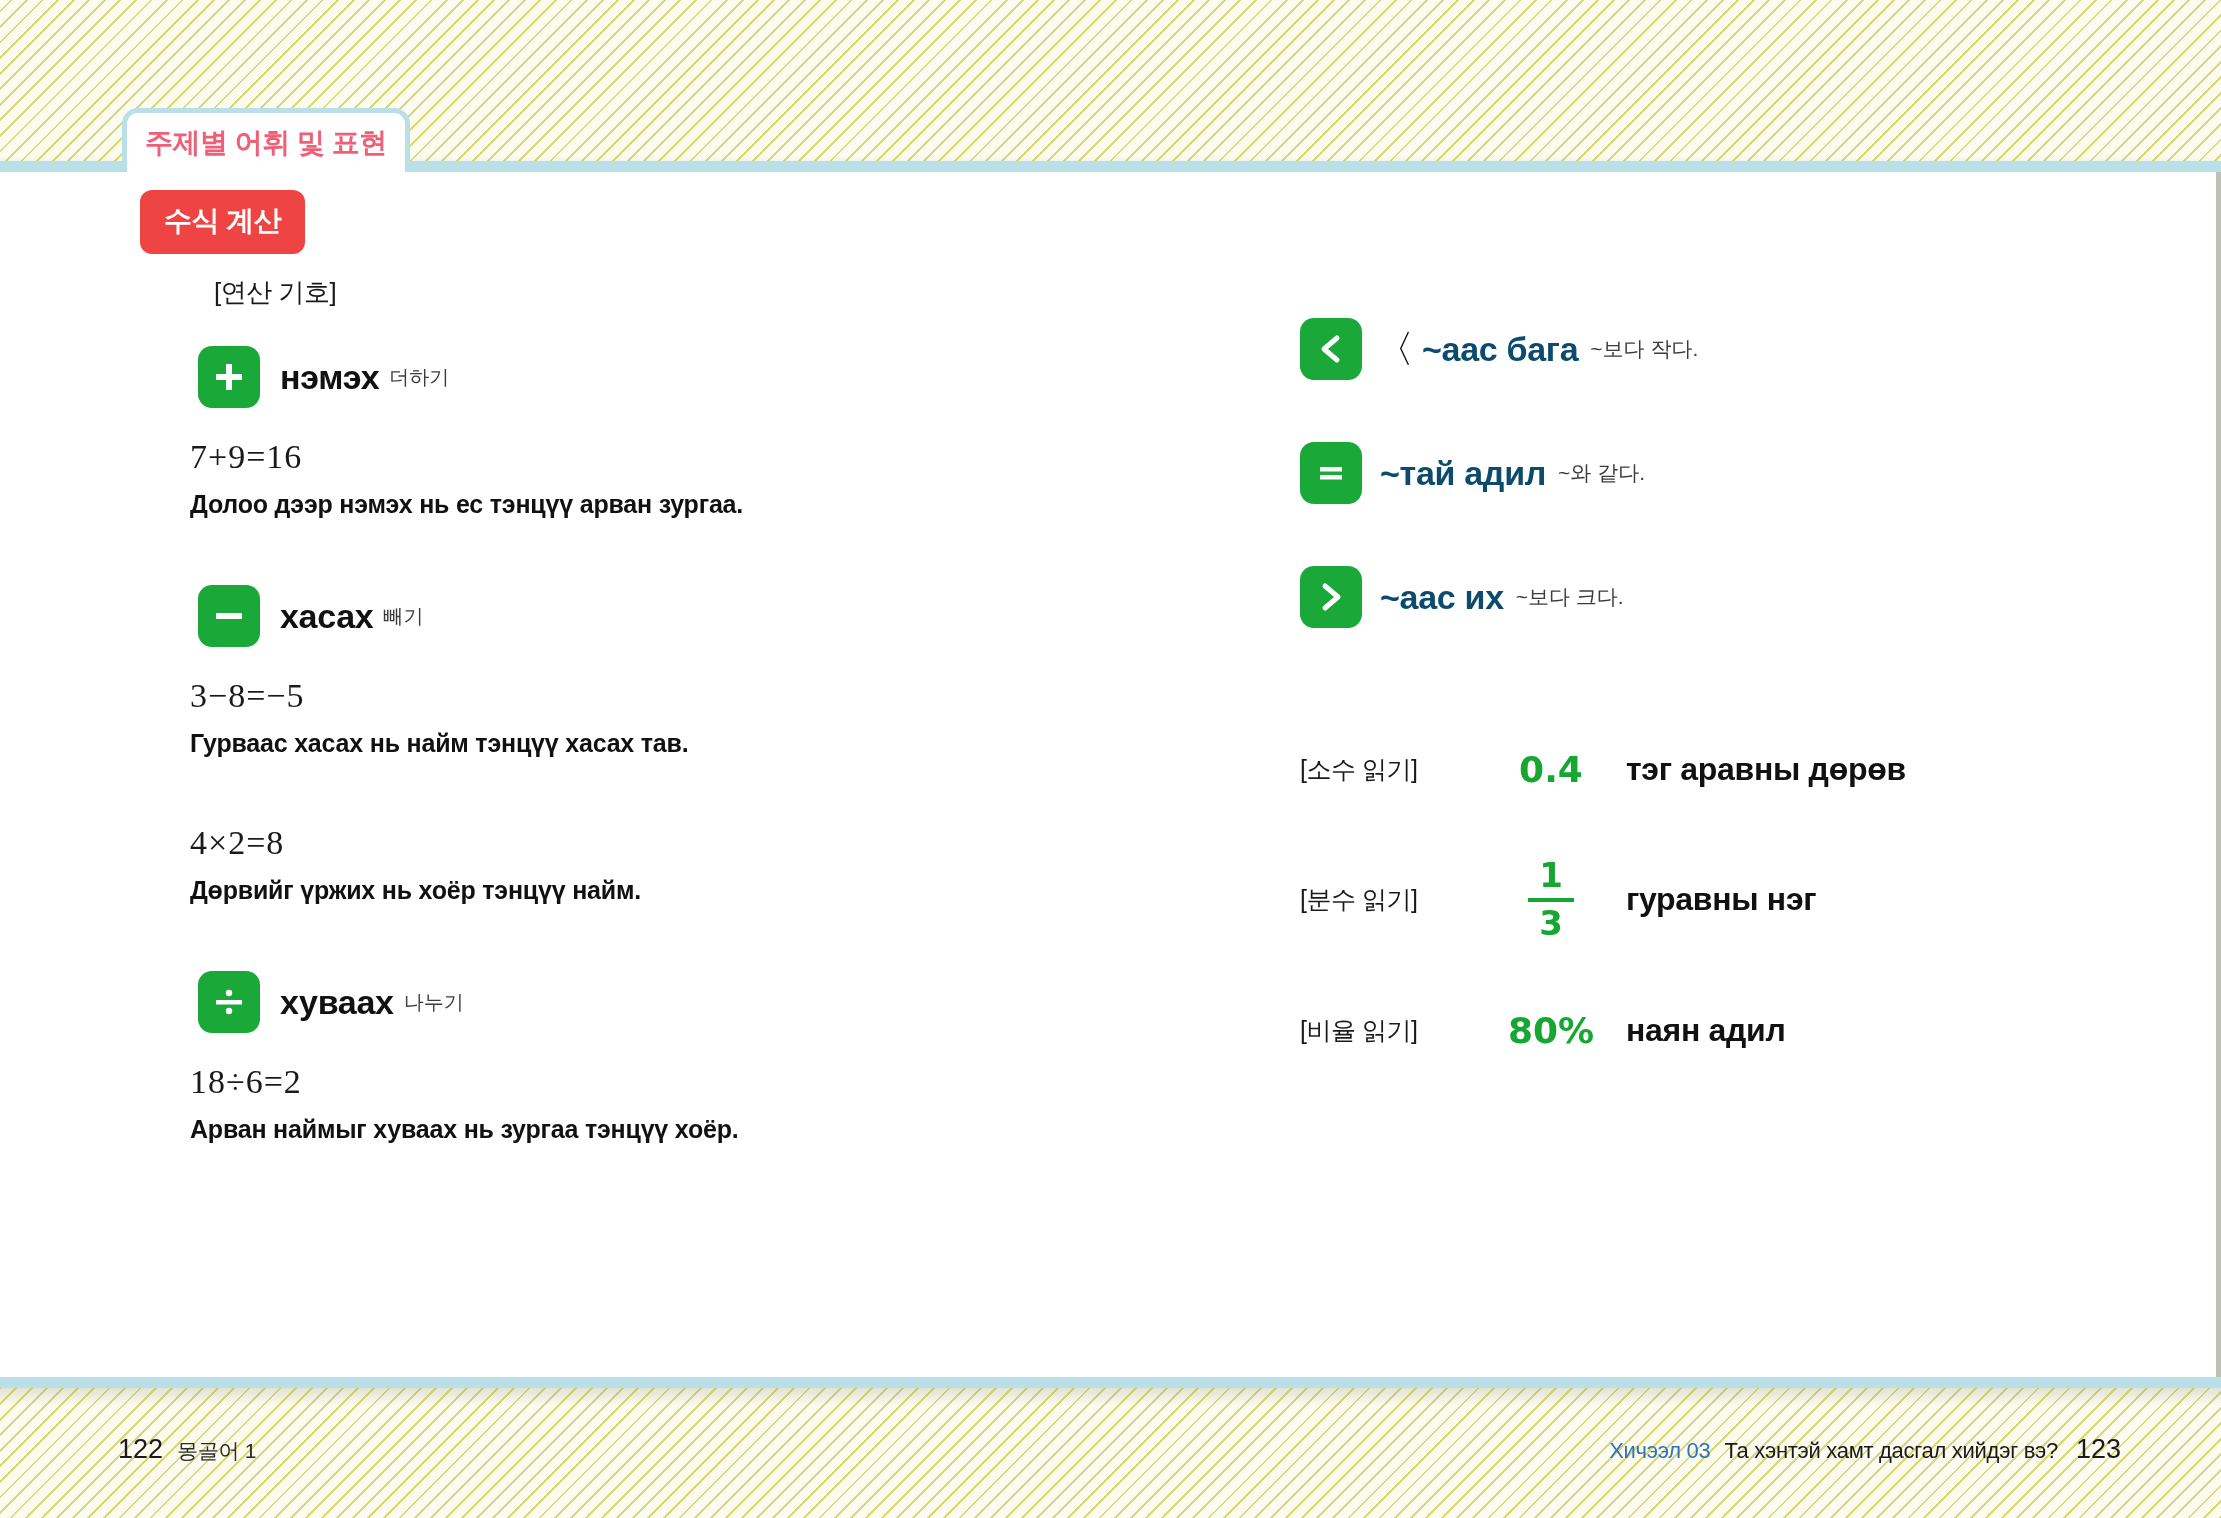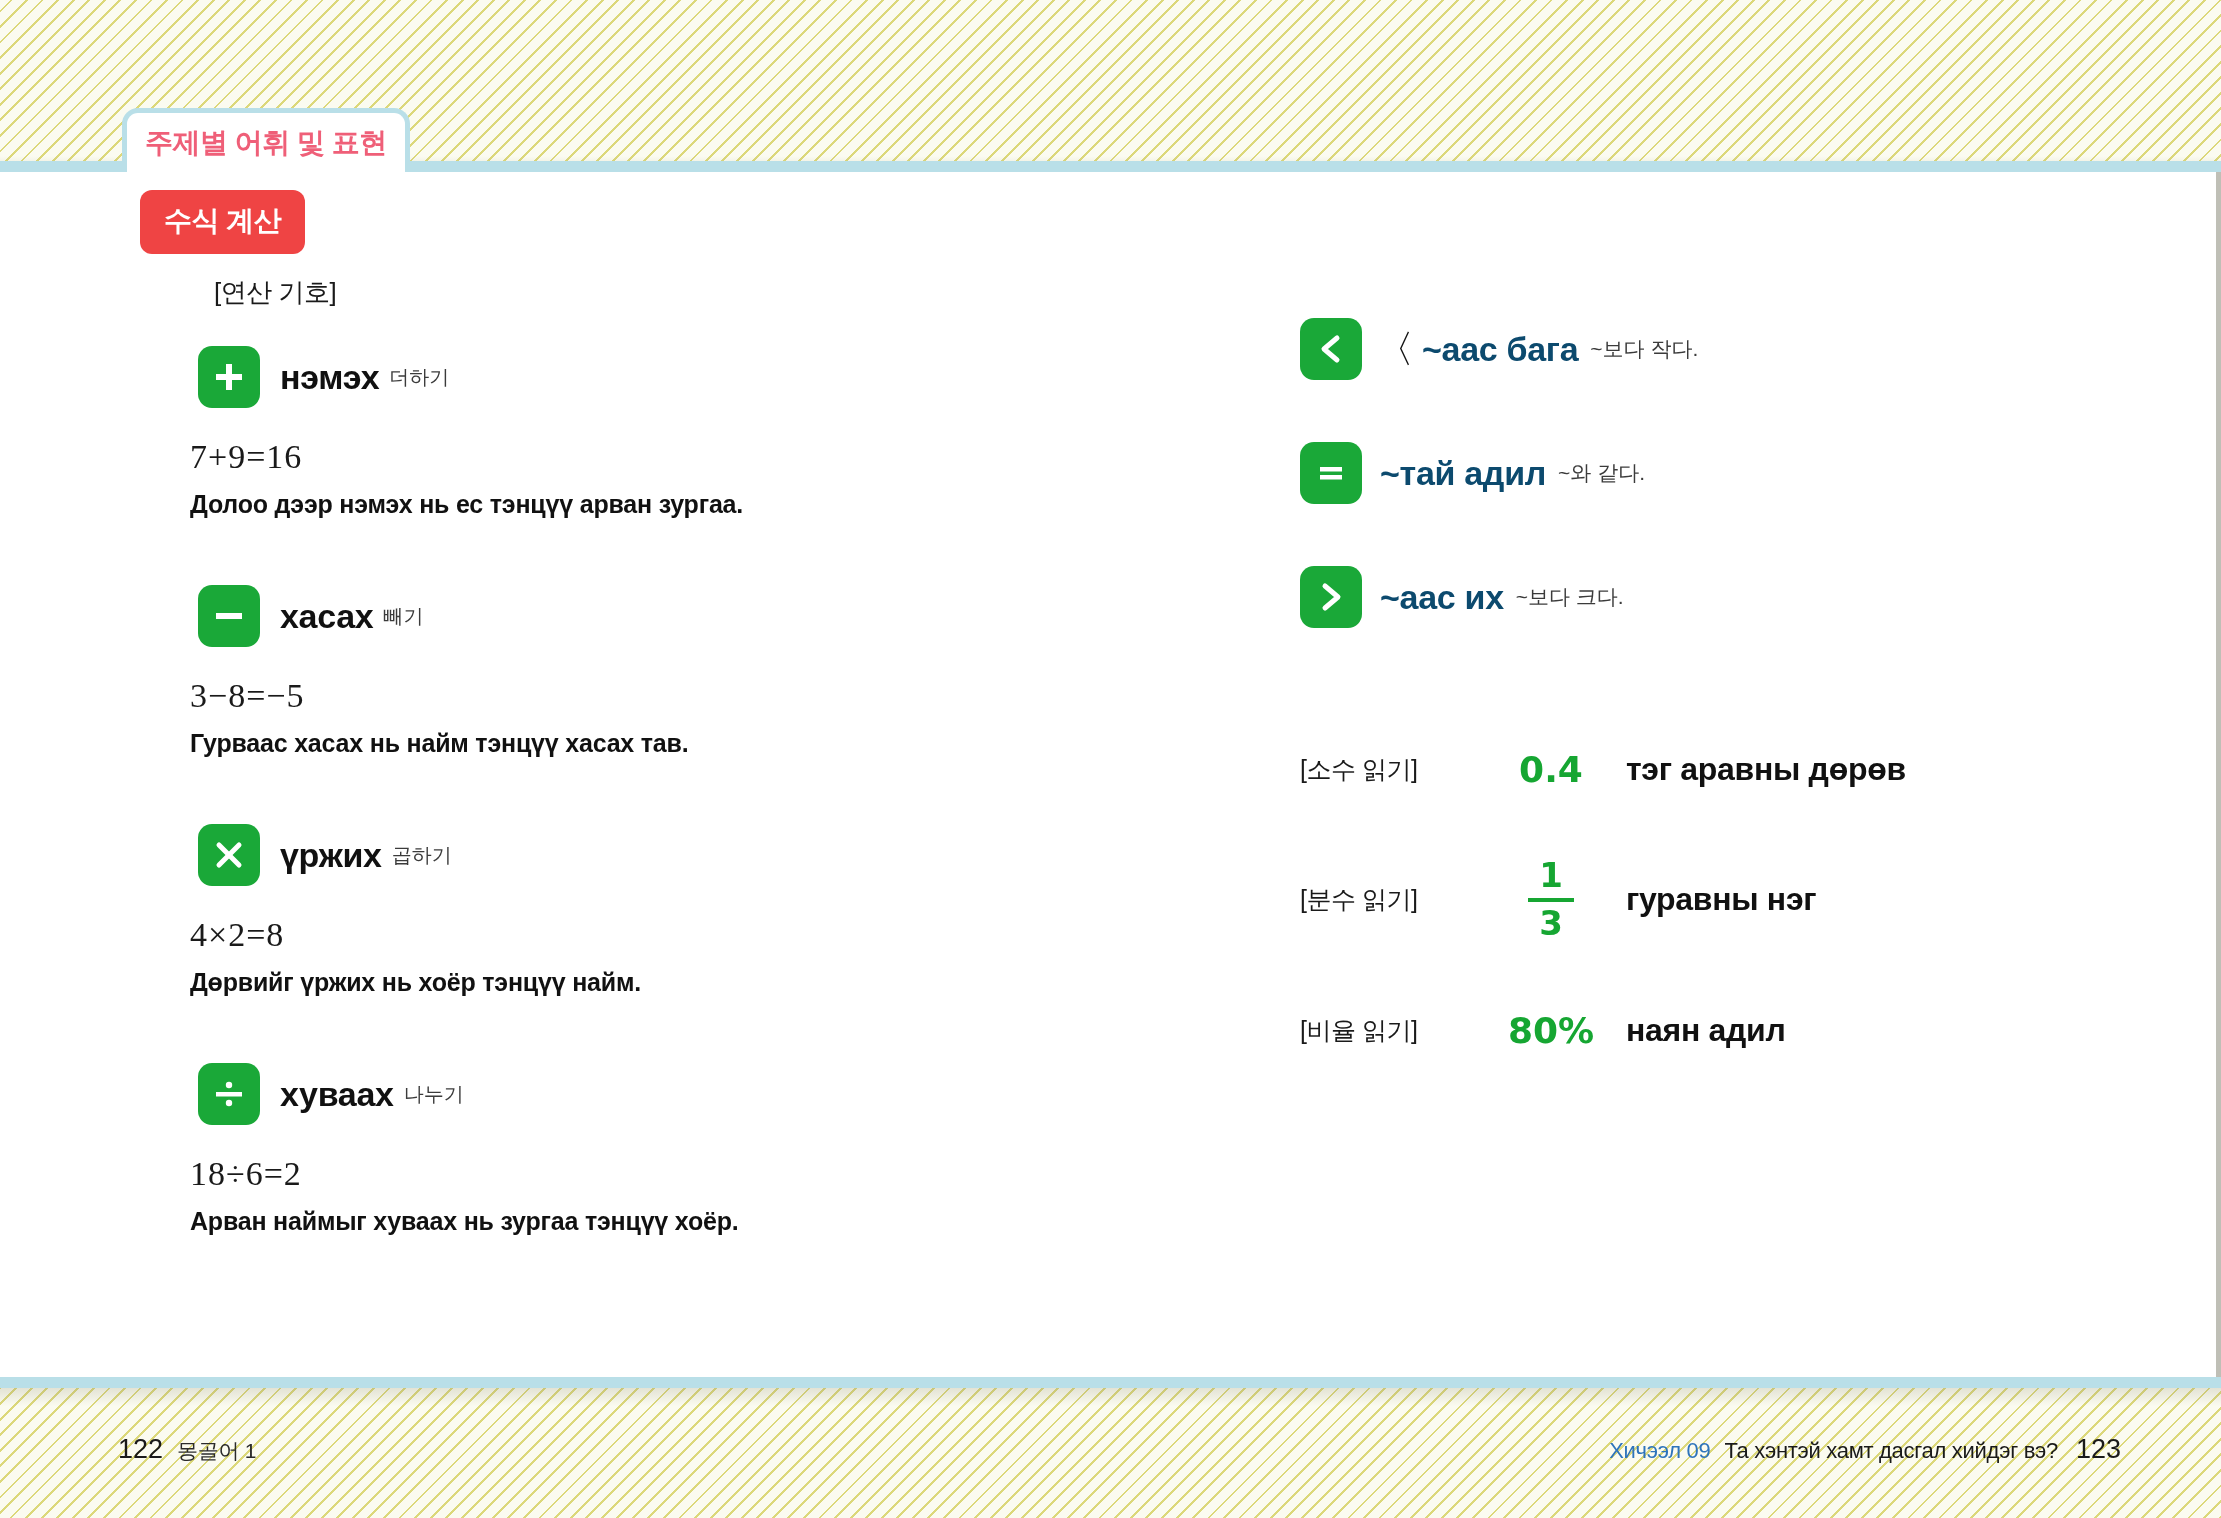--- a/index.html
+++ b/index.html
@@ -367,30 +367,20 @@
         </svg>
       </div>
       <span class="op-term">хасах</span>
       <span class="op-gloss">빼기</span>
     </div>
     <div class="op-equation">3−8=−5</div>
     <div class="op-sentence">Гурваас хасах нь найм тэнцүү хасах тав.</div>
   </div>
 
   <div class="op-entry">
-    <div class="op-head">
-      <div class="op-tile">
-        <svg width="34" height="34" viewBox="0 0 34 34" aria-hidden="true">
-          <line x1="7" y1="7" x2="27" y2="27" stroke="#ffffff" stroke-width="5" stroke-linecap="round"></line>
-          <line x1="27" y1="7" x2="7" y2="27" stroke="#ffffff" stroke-width="5" stroke-linecap="round"></line>
-        </svg>
-      </div>
-      <span class="op-term">үржих</span>
-      <span class="op-gloss">곱하기</span>
-    </div>
     <div class="op-equation">4×2=8</div>
     <div class="op-sentence">Дөрвийг үржих нь хоёр тэнцүү найм.</div>
   </div>
 
   <div class="op-entry">
     <div class="op-head">
       <div class="op-tile">
         <svg width="34" height="34" viewBox="0 0 34 34" aria-hidden="true">
           <circle cx="17" cy="8" r="3.2" fill="#ffffff"></circle>
           <rect x="4" y="15" width="26" height="4.5" fill="#ffffff"></rect>
@@ -466,16 +456,16 @@
 
   </div>
 </div>
 
 <div class="footer-left">
   <span class="folio">122</span>
   <span class="footer-book">몽골어 1</span>
 </div>
 
 <div class="footer-right">
-  <span class="footer-lesson">Хичээл 09</span>
+  <span class="footer-lesson">Хичээл 03</span>
   <span class="footer-title">Та хэнтэй хамт дасгал хийдэг вэ?</span>
   <span class="folio">123</span>
 </div>
 
 </body></html>

